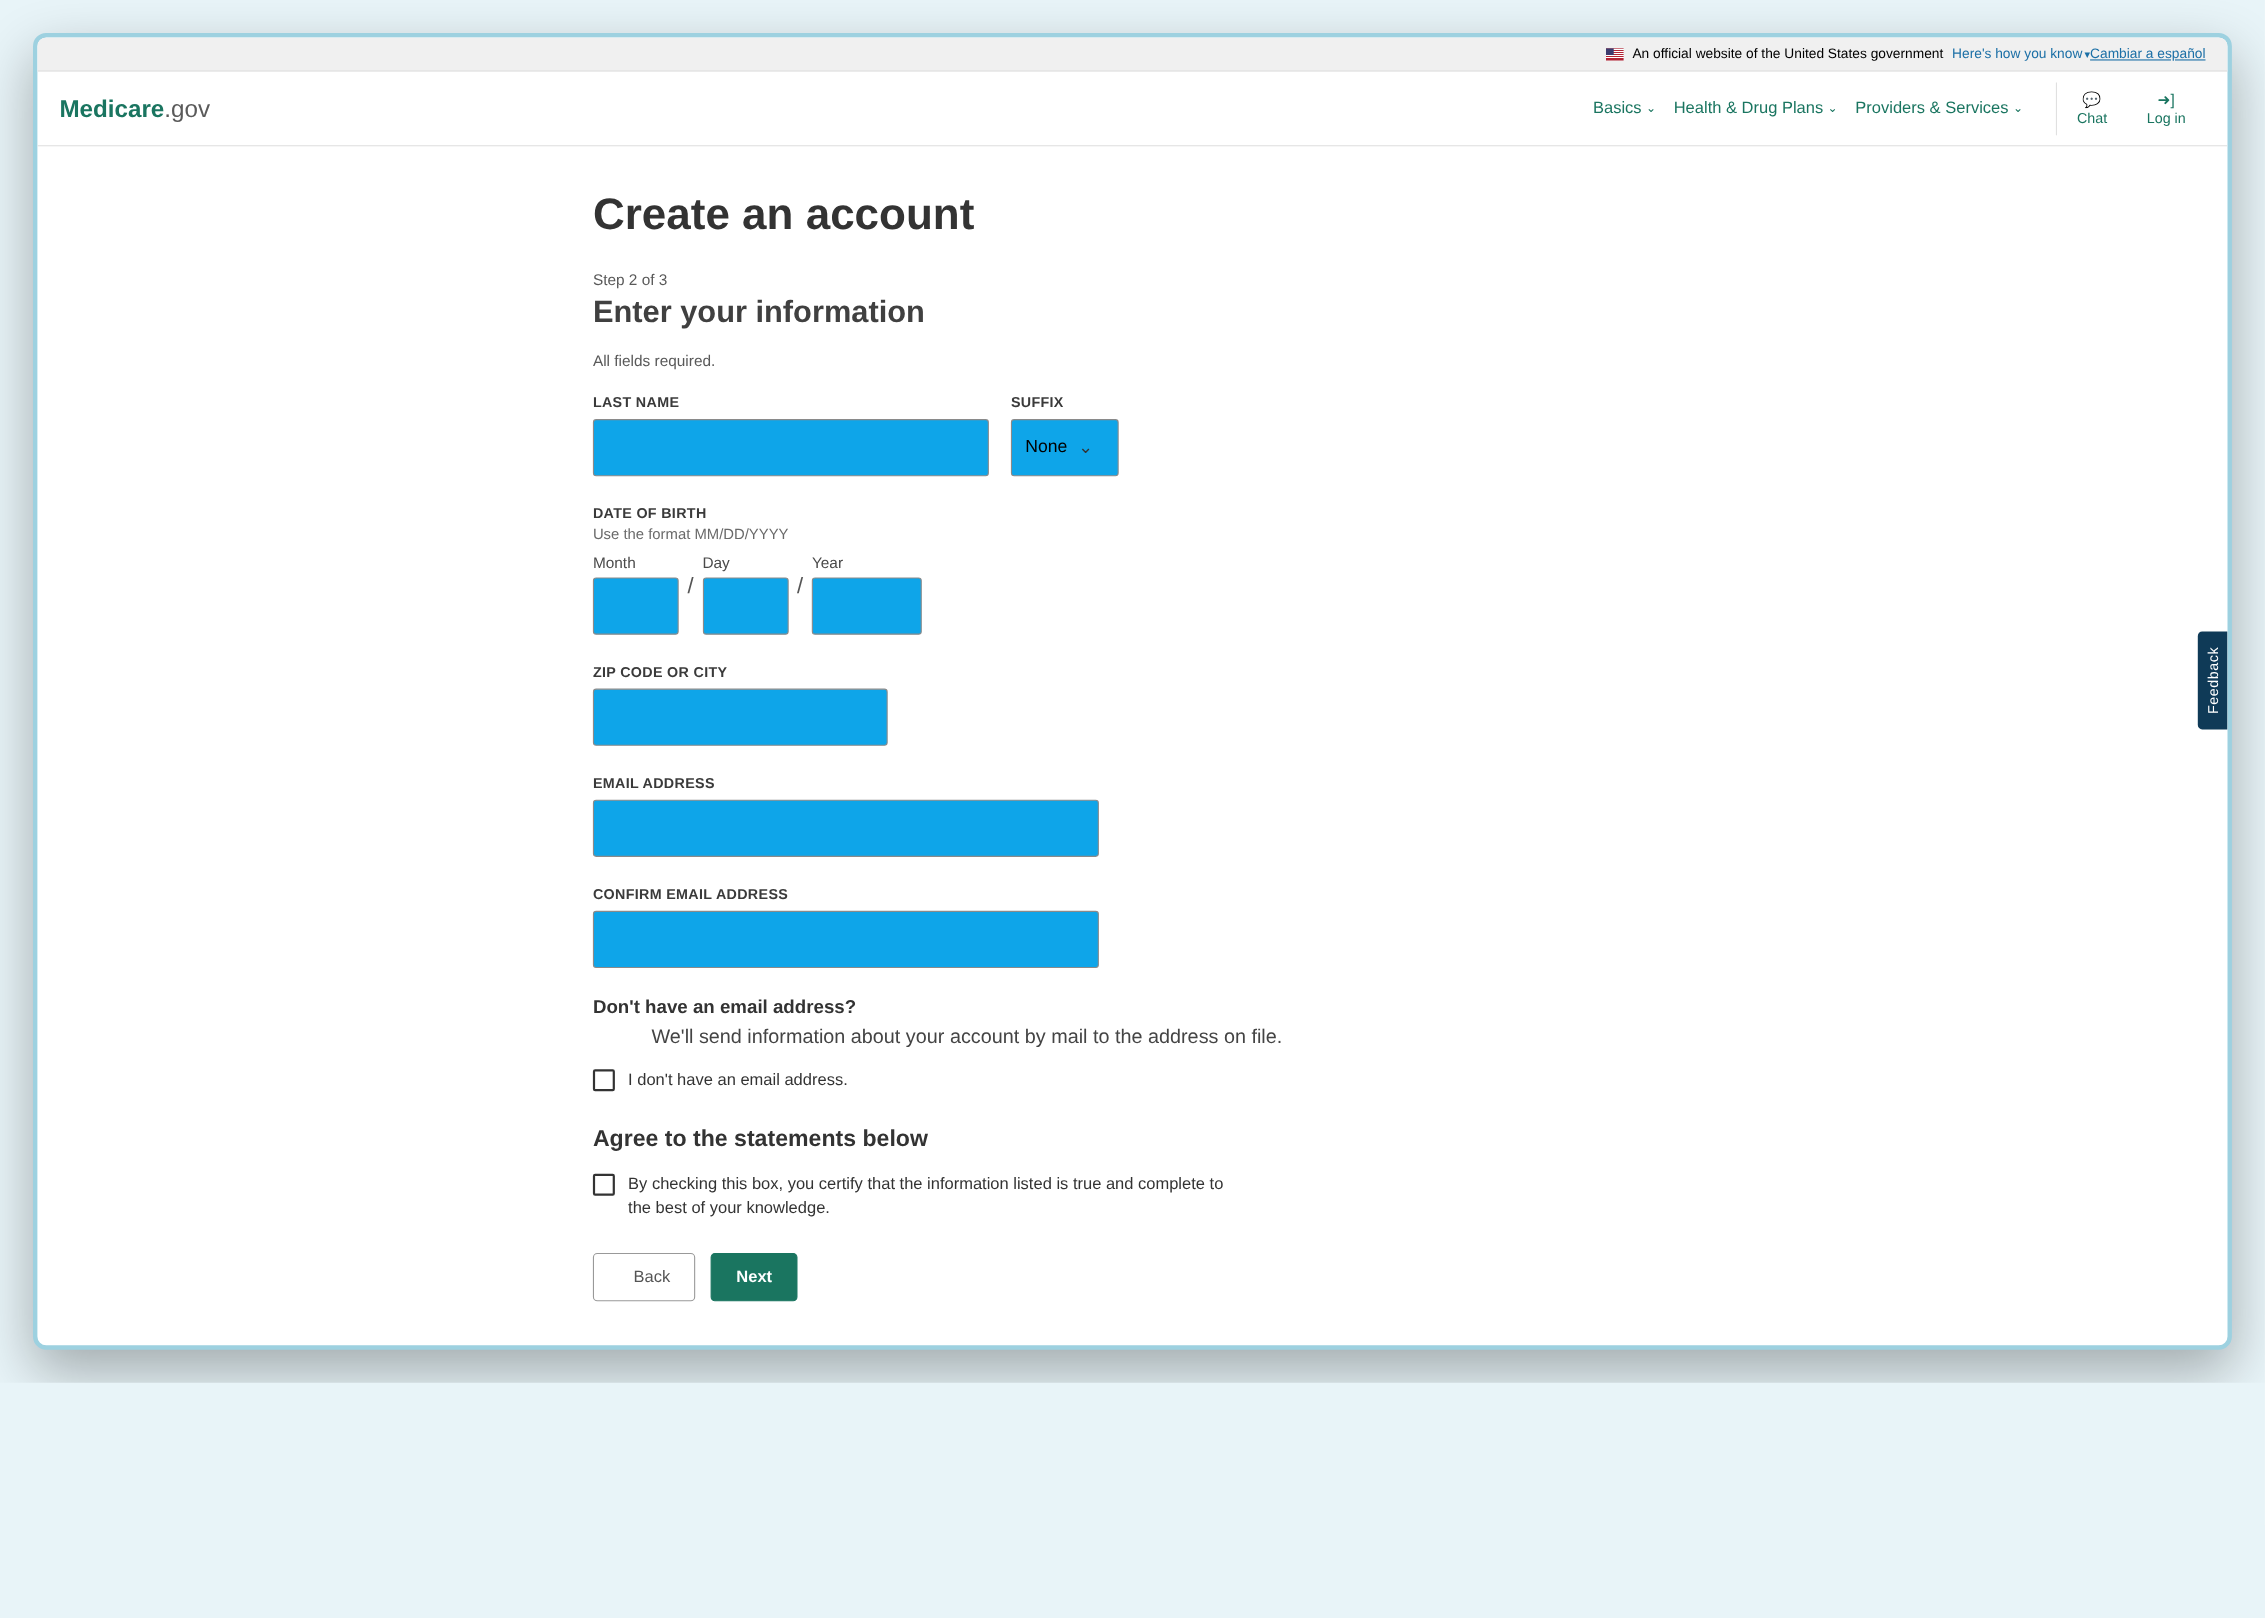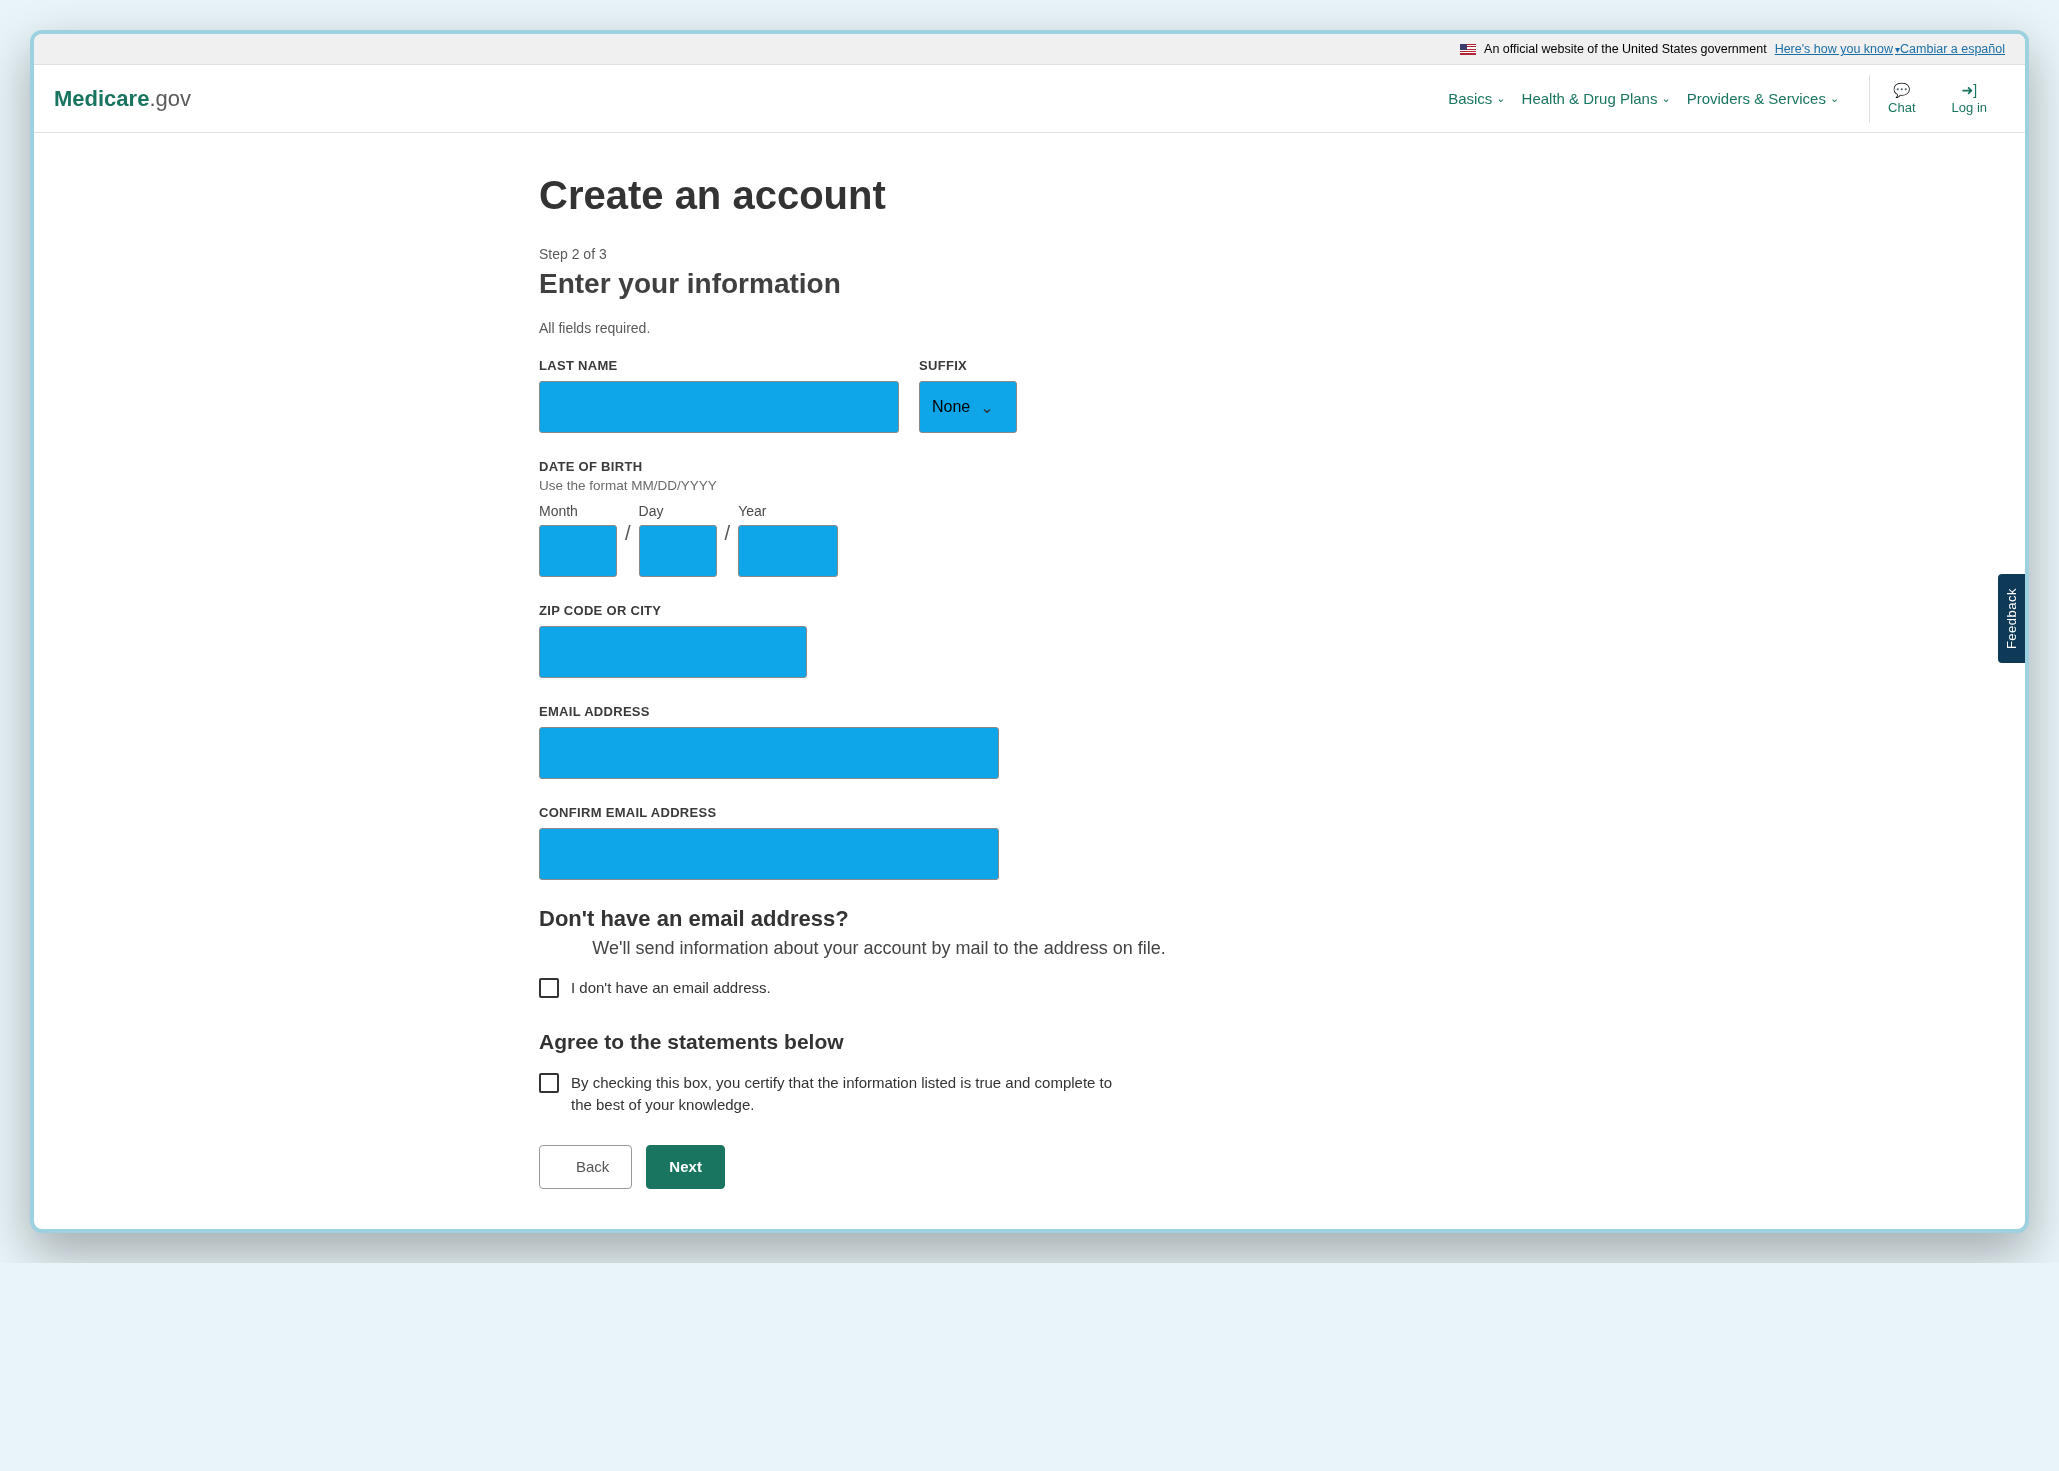--- a/index.html
+++ b/index.html
@@ -26,21 +26,21 @@
     padding: 8px 20px;
     font-size: 12.5px;
     display: flex;
     align-items: center;
     justify-content: flex-end;
     border-bottom: 1px solid #e0e0e0;
   }
   .gov-left { display: flex; align-items: center; gap: 8px; }
   .flag-icon { width: 16px; height: 11px; display: inline-block; background: linear-gradient(to bottom, #b22234 0%, #b22234 8%, #fff 8%, #fff 16%, #b22234 16%, #b22234 24%, #fff 24%, #fff 32%, #b22234 32%, #b22234 40%, #fff 40%, #fff 48%, #b22234 48%, #b22234 56%, #fff 56%, #fff 64%, #b22234 64%, #b22234 72%, #fff 72%, #fff 80%, #b22234 80%); position: relative; }
   .flag-icon::before { content:""; position:absolute; top:0; left:0; width:7px; height:6px; background:#3c3b6e; }
-  .gov-link { color: #1b6fa6; text-decoration: underline; cursor: pointer; }
+  .gov-link { color: #1b6fa6; cursor: pointer; }
   .gov-link-chevron { font-size: 10px; margin-left:2px; }
   .lang-link { color: #1b6fa6; text-decoration: underline; font-size:12.5px; }
   .header {
     display: flex;
     align-items: center;
     justify-content: space-between;
     padding: 0 20px;
     height: 68px;
     border-bottom: 1px solid #e0e0e0;
   }
@@ -69,21 +69,21 @@
     border-radius: 3px;
     height: 52px;
     padding: 0 12px;
     font-size: 16px;
     background:#0ea5e9;
   }
   .select-box { display:flex; align-items:center; gap:10px; cursor:pointer; }
   .dob-row { display:flex; align-items:center; gap: 8px; }
   .dob-sep { font-size: 20px; color:#555; padding-bottom: 14px; }
   .section-block { margin-bottom: 26px; }
-  .sub-h { font-size: 22px; font-weight: 700; color:#333; margin-bottom: 6px; }
+  .sub-h { font-size: 17px; font-weight: 700; color:#333; margin-bottom: 6px; }
   .sub-p { font-size: 18px; color:#444; margin-bottom: 18px; text-align: center; }
   .check-row { display:flex; align-items:flex-start; gap: 12px; }
   .checkbox { width:20px; height:20px; border:2px solid #333; border-radius:2px; flex-shrink:0; margin-top:1px; cursor:pointer; background:#fff; }
   .check-label { font-size: 15px; color:#333; line-height:1.5; max-width: 560px; }
   .h3 { font-size: 21px; font-weight:700; color:#333; margin: 30px 0 18px 0; }
   .btn-row { display:flex; gap: 14px; margin-top: 28px; }
   .btn { height: 44px; padding: 0 22px; border-radius: 4px; font-size: 15px; cursor:pointer; display:flex; align-items:center; }
   .btn-back { background:#fff; border:1px solid #999; color:#555;padding-left:36px; }
   .btn-next { background:#1a7560; border:1px solid #1a7560; color:#fff; font-weight:600; }
   .feedback-tab {

